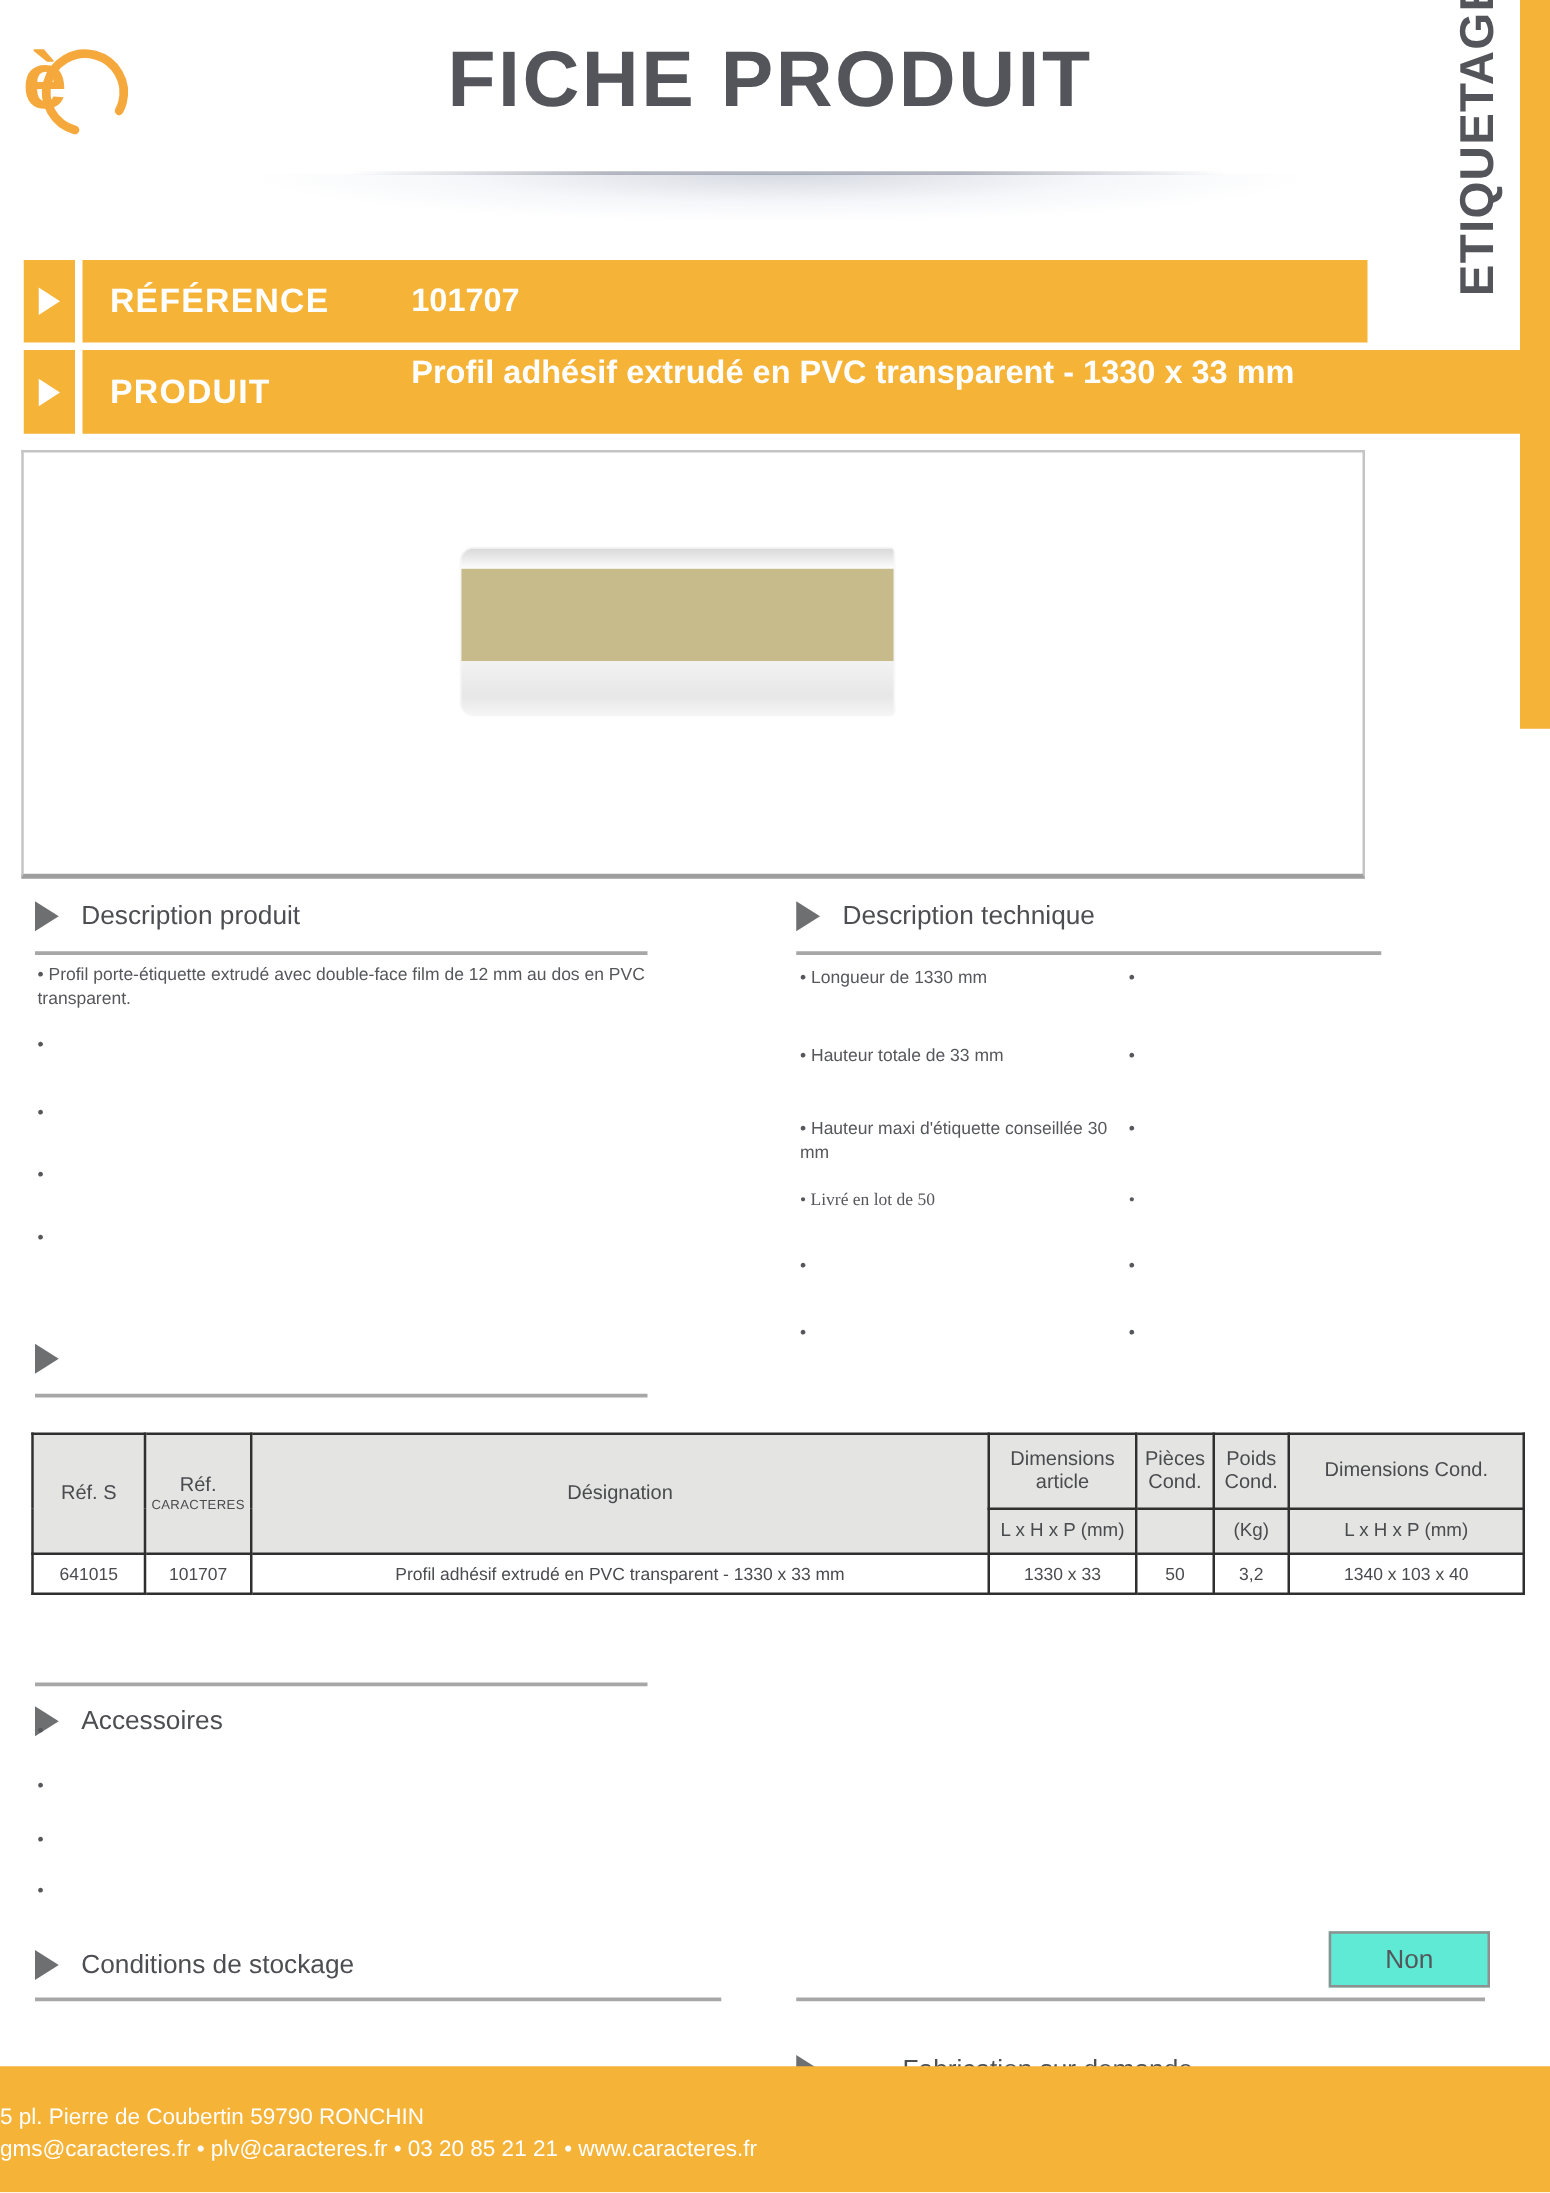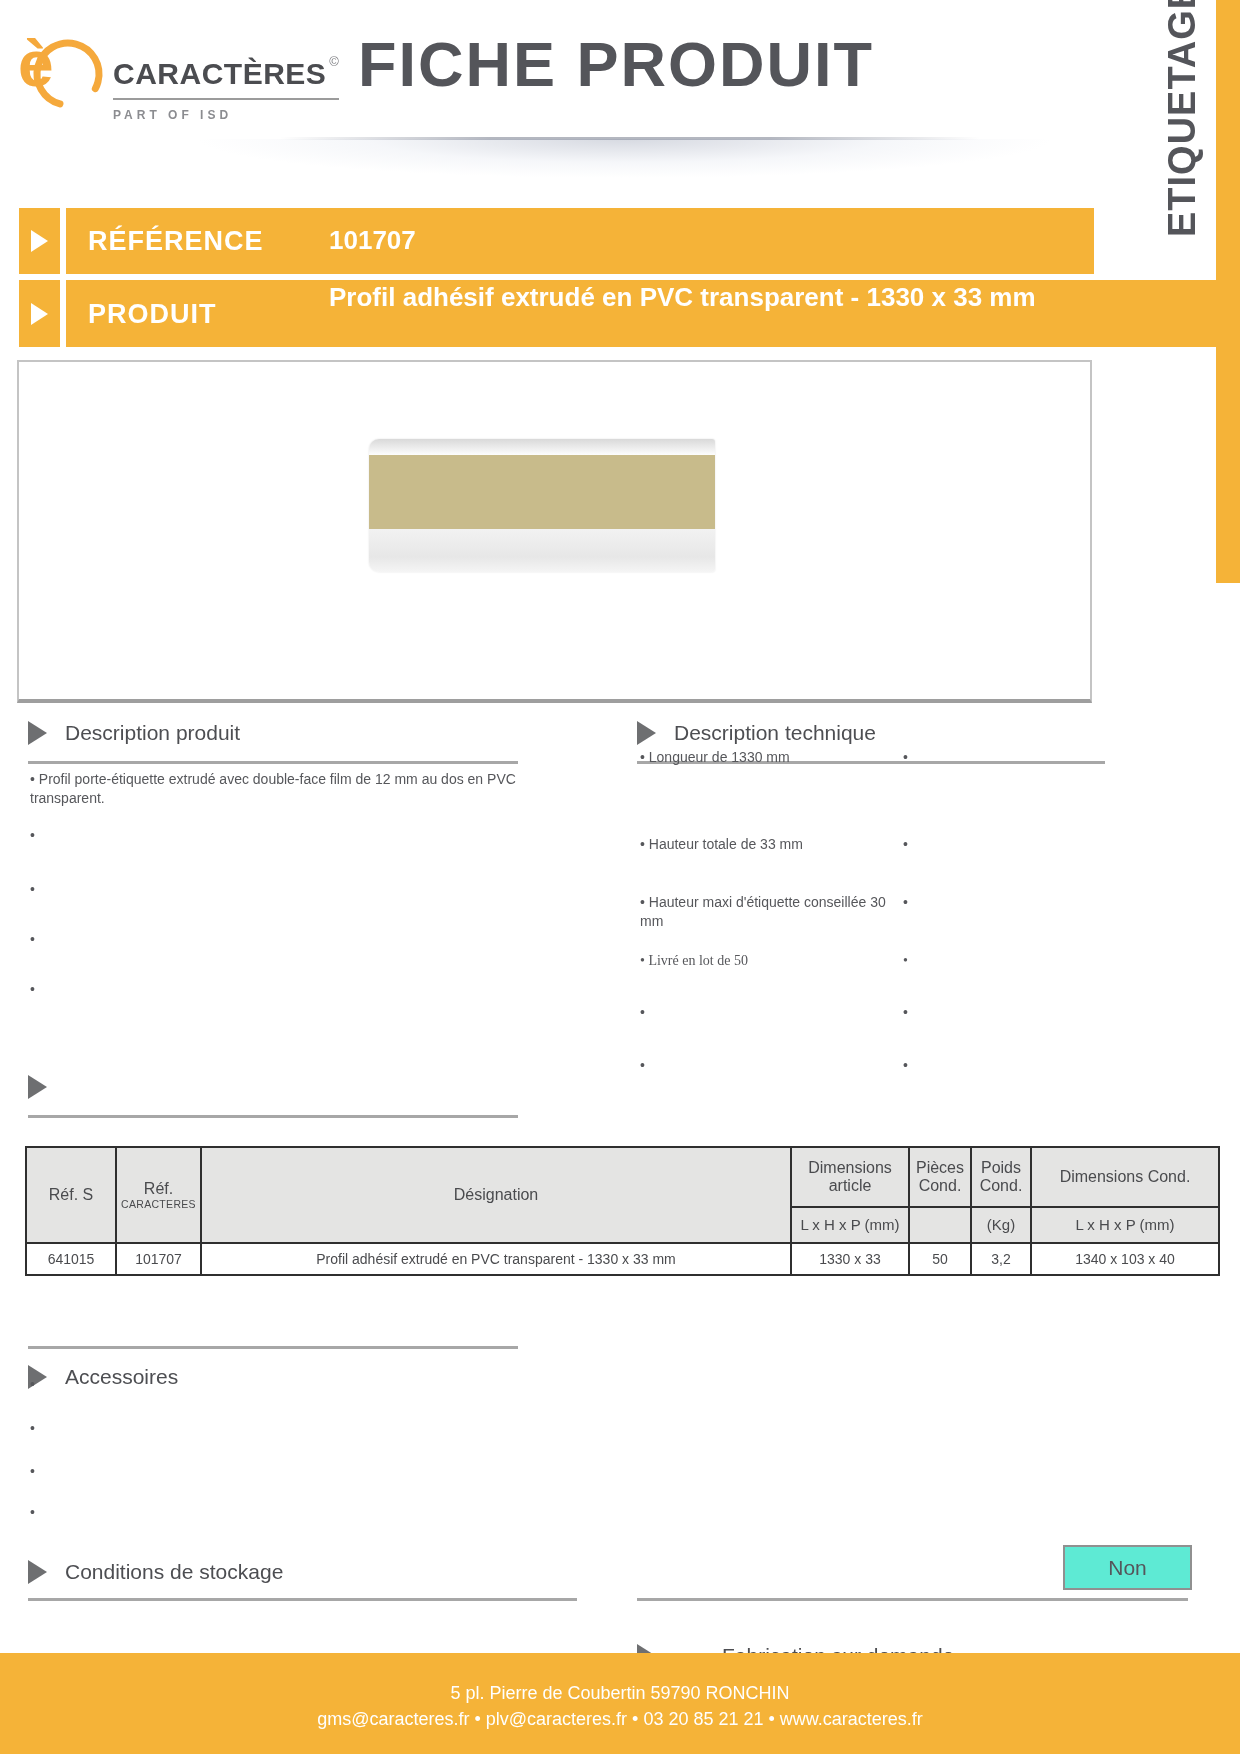--- a/index.html
+++ b/index.html
@@ -45,40 +45,36 @@
   .tech-right{position:absolute;left:263px;top:0;}
   
   table.logi{border-collapse:collapse;table-layout:fixed;width:1193px;background:#fff;}
   table.logi th, table.logi td{border:2px solid #2F2F2F;text-align:center;vertical-align:middle;
        color:#4A4B4E;font-weight:normal;padding:0 3px;overflow:hidden;}
   table.logi th{background:#E4E4E3;font-size:16px;line-height:1.15;}
   table.logi .sub th{font-size:15px;height:34px;}
   table.logi td{font-size:14px;height:30px;background:#fff;}
   .ref-brand-small{display:block;font-size:10.5px;letter-spacing:.3px;}
   
-  .footer{background:#F5B338;color:#fff;text-align:center;}
+  .footer{background:#F5B338;color:#fff;}
   .footer div{font-size:18px;line-height:1.45;}
   .non-box{border:2px solid #909090;background:#5eead4;color:#55565B;font-size:21px;
            display:flex;align-items:center;justify-content:center;}
 </style>
 </head>
 <body>
 
 <div class="page">
 
   <div class="abs" style="left:18px;top:22px;width:330px;height:110px;">
     <div class="logo-mark abs" style="left:0;top:0;">
       <svg width="96" height="100" viewBox="0 0 96 100">
         <circle cx="50" cy="52" r="31" fill="none" stroke="#F5A93C" stroke-width="7" stroke-linecap="round" stroke-dasharray="153 42" transform="rotate(105 50 52)"></circle>
       </svg>
       <span class="logo-e">è</span>
-    </div>
-    <div class="abs" style="left:95px;top:32px;">
-      <div class="logo-name"><span>CARACTÈRES</span><span class="logo-copy">©</span></div>
-      <div class="logo-sub">PART OF ISD</div>
     </div>
   </div>
   <div class="page-title abs" style="left:358px;top:33px;">FICHE PRODUIT</div>
 
   <div class="abs" style="left:280px;top:137px;width:700px;height:3px;background:linear-gradient(to right,rgba(150,155,170,0),rgba(118,124,140,.55) 30%,rgba(118,124,140,.55) 70%,rgba(150,155,170,0));"></div>
   <div class="abs" style="left:150px;top:139px;width:950px;height:52px;background:radial-gradient(ellipse 60% 100% at 50% 0%,rgba(148,156,176,.38),rgba(196,204,222,.16) 45%,rgba(255,255,255,0) 75%);"></div>
 
   <div class="side-bar abs" style="left:1216px;top:0;height:583px;"></div>
   <div class="cat-label abs" style="left:1070px;top:108px;width:220px;height:38px;">ETIQUETAGE</div>
 
@@ -120,21 +116,21 @@
   <div class="bullet abs" style="left:30px;top:880px;width:505px;"></div>
   <div class="bullet abs" style="left:30px;top:930px;width:505px;"></div>
   <div class="bullet abs" style="left:30px;top:980px;width:505px;"></div>
 
   <div class="sec-head abs" style="left:637px;top:719px;">
     <span class="sec-arrow"></span>
     <span class="sec-title">Description technique</span>
   </div>
   <div class="sec-rule abs" style="left:637px;top:761px;width:468px;"></div>
 
-  <div class="tech-row abs" style="left:640px;top:748px;">
+  <div class="tech-row abs" style="left:640px;top:772px;">
     <span class="bullet tech-left">Longueur de 1330 mm</span>
     <span class="bullet tech-right"></span>
   </div>
   <div class="tech-row abs" style="left:640px;top:835px;">
     <span class="bullet tech-left">Hauteur totale de 33 mm</span>
     <span class="bullet tech-right"></span>
   </div>
   <div class="tech-row abs" style="left:640px;top:893px;">
     <span class="bullet tech-left">Hauteur maxi d'étiquette conseillée 30 mm</span>
     <span class="bullet tech-right"></span>

